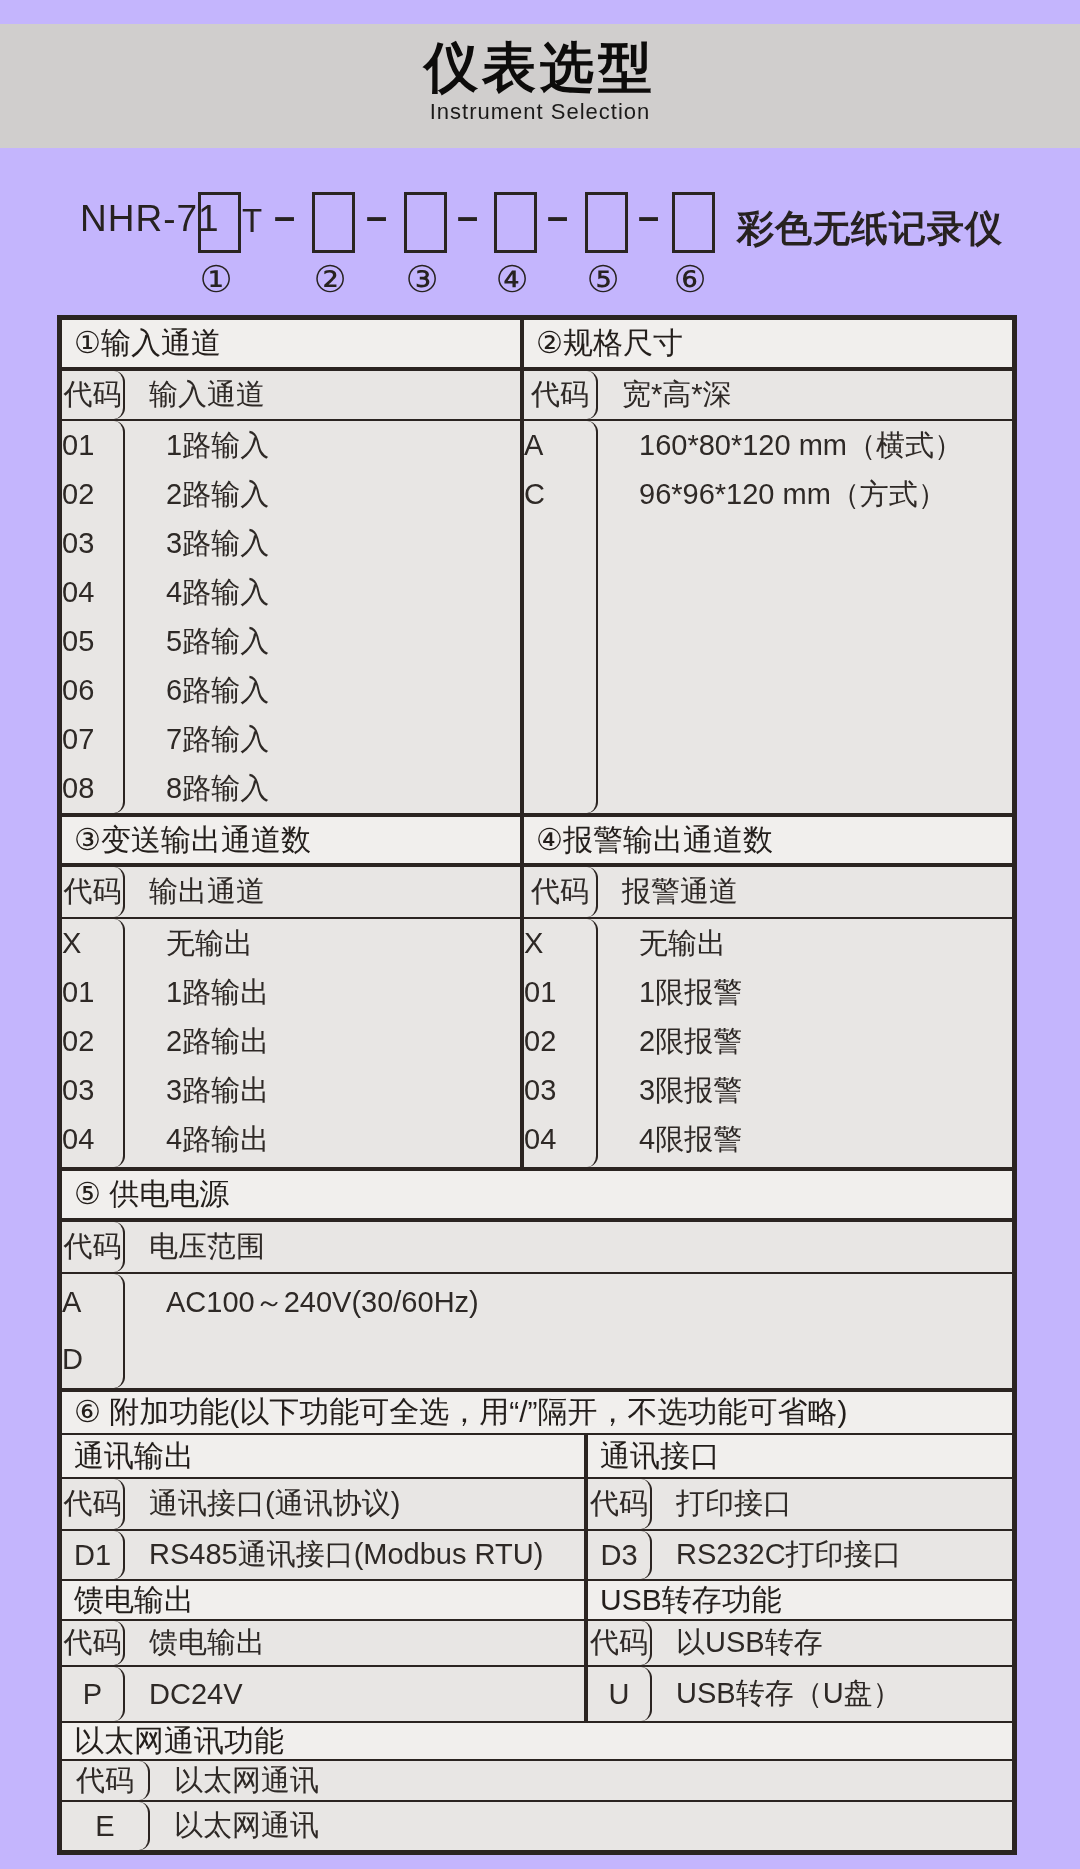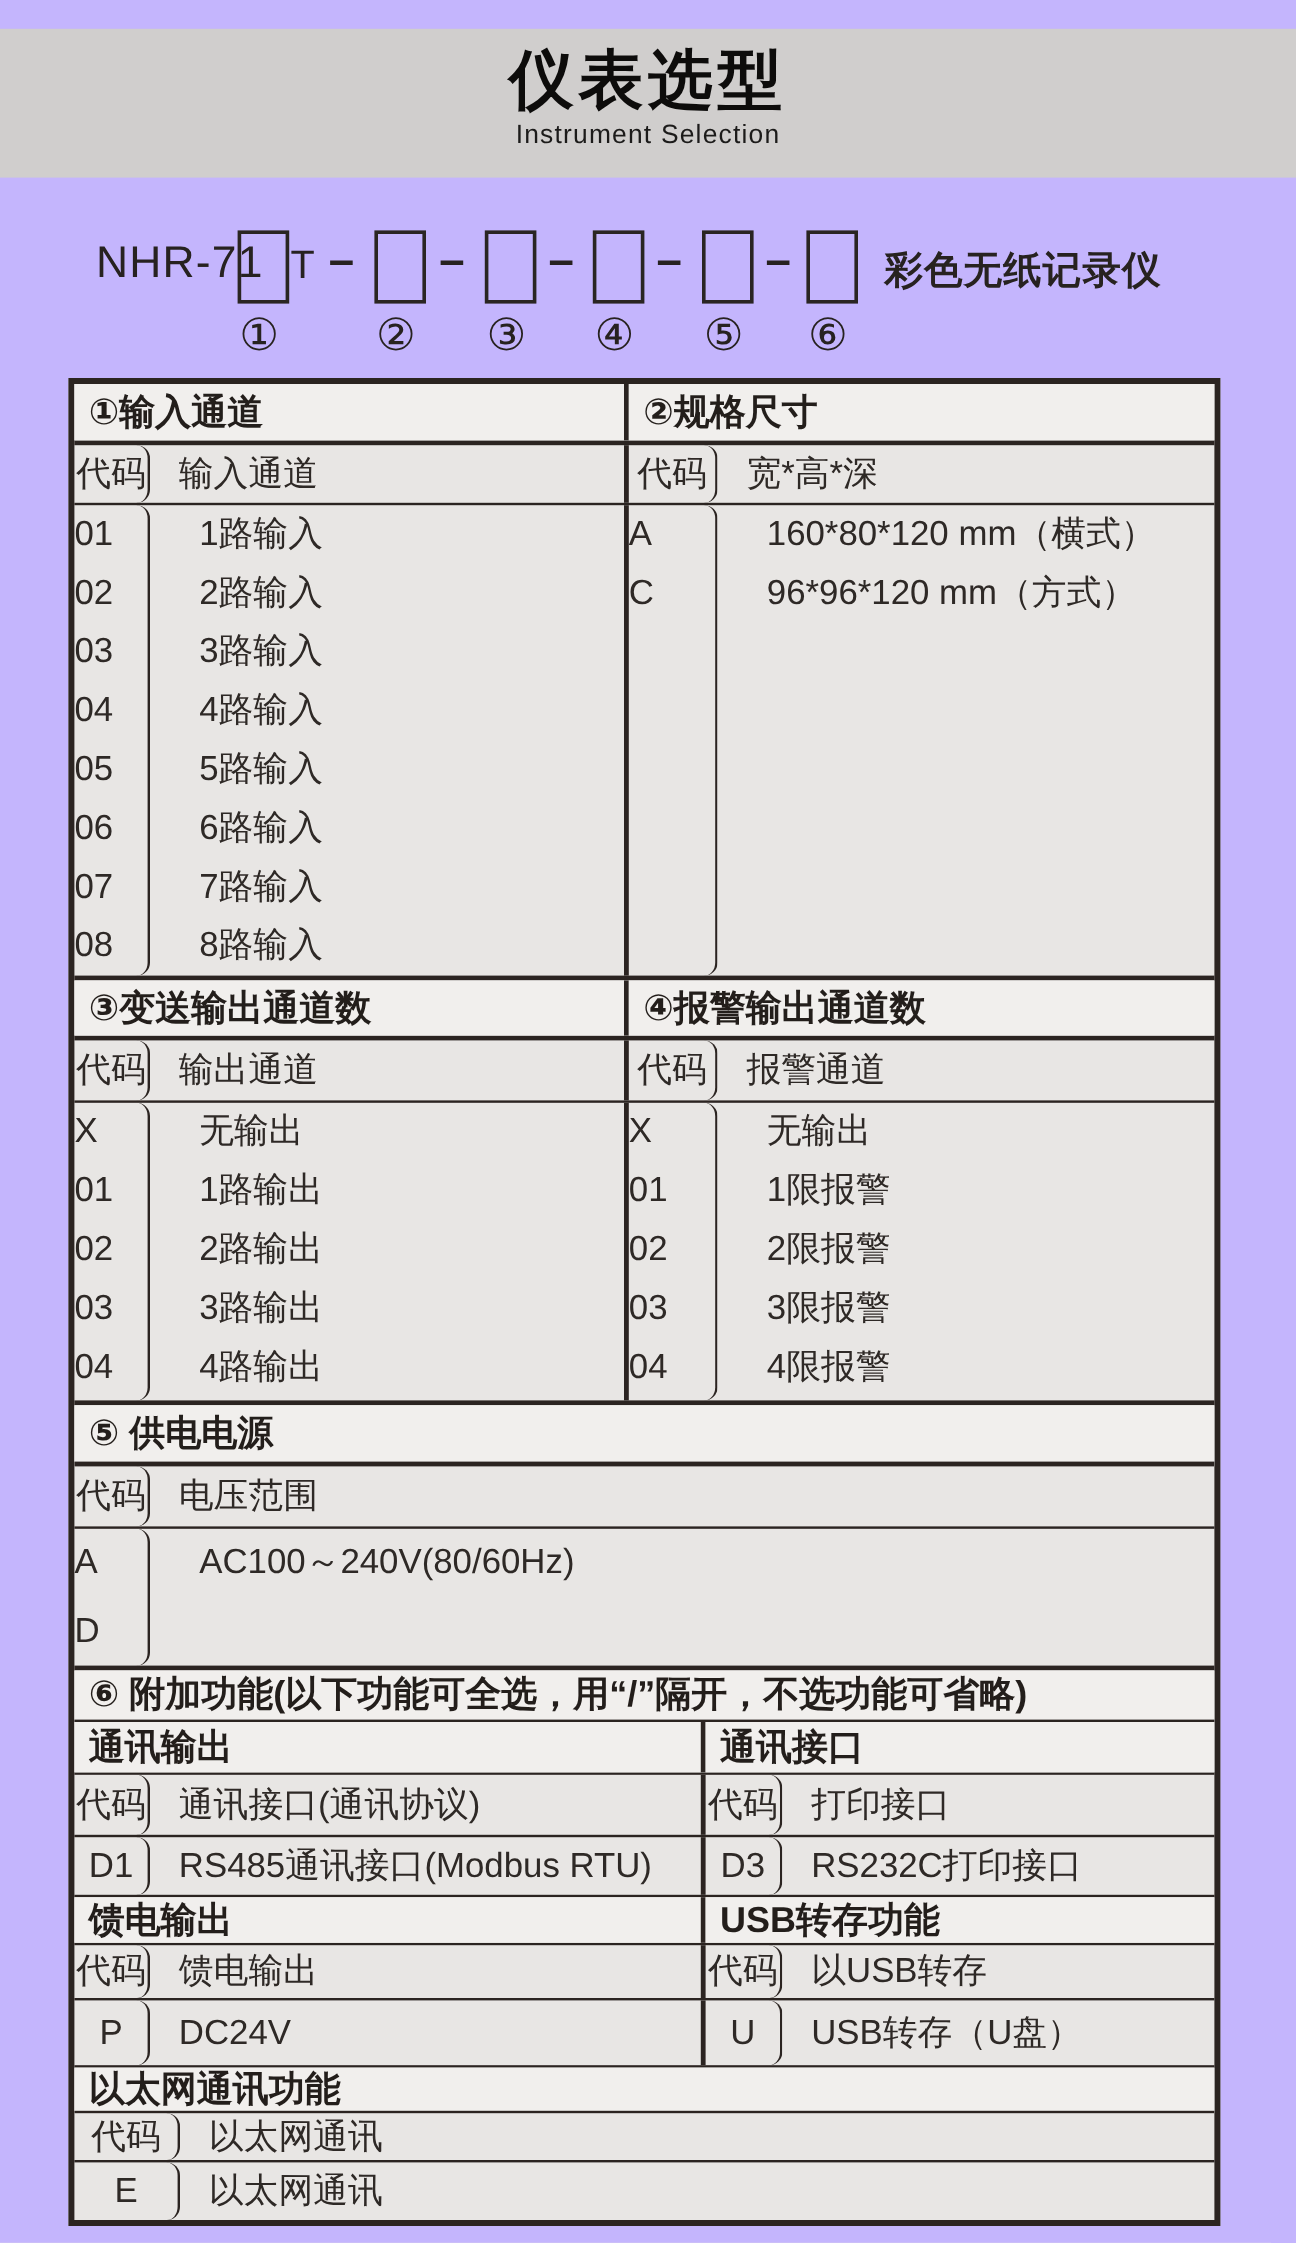--- a/index.html
+++ b/index.html
@@ -13,31 +13,31 @@
   .subtitle{text-align:center;font-size:22px;color:#1c1b1a;letter-spacing:1px;margin-top:2px;}
   
   .model{position:absolute;inset:0;pointer-events:none;}
   .model span{position:absolute;white-space:nowrap;}
   .m-prefix{left:80px;top:198px;font-size:37px;font-weight:500;letter-spacing:1px;color:#272220;}
   .m-box{width:37px;height:55px;border:3px solid #2a2522;top:192px;background:transparent;}
   .b1{left:198px;} .b2{left:312px;} .b3{left:404px;} .b4{left:494px;} .b5{left:585px;} .b6{left:672px;}
   .m-t{left:242px;top:202px;font-size:33px;font-weight:500;color:#272220;}
   .m-dash{top:196px;font-size:38px;font-weight:bold;color:#272220;}
   .d1{left:274px;} .d2{left:366px;} .d3{left:457px;} .d4{left:547px;} .d5{left:638px;}
-  .m-product{left:737px;top:204px;font-size:32px;font-weight:600;color:#272220;letter-spacing:1px;}
+  .m-product{left:737px;top:204px;font-size:37px;font-weight:600;color:#272220;letter-spacing:1px;}
   .m-circle{top:258px;font-size:37px;color:#272220;width:44px;text-align:center;}
   .c1{left:194px;} .c2{left:308px;} .c3{left:400px;} .c4{left:490px;} .c5{left:581px;} .c6{left:668px;}
   
   .tbl{position:absolute;left:57px;top:315px;width:960px;border:5px solid #2b2421;
        background:#e8e6e4;box-sizing:border-box;font-size:29px;}
   .tbl *{box-sizing:border-box;}
   .row{display:flex;border-bottom:2px solid #2b2421;}
   .row.bb4{border-bottom-width:4px;}
   .row:last-child{border-bottom:none;}
-  .band{background:#f1efed;font-weight:bold;font-size:30px;color:#231e1b;}
+  .band{background:#f1efed;font-weight:normal;font-size:30px;color:#231e1b;}
   .band-cell{display:flex;align-items:center;padding-left:12px;}
   .half{display:flex;}
   .hl{width:462px;border-right:4px solid #2b2421;}
   .hr{flex:1;}
   .hl6{width:526px;border-right:4px solid #2b2421;}
   .code{border-right:2px solid #2b2421;display:flex;align-items:center;justify-content:center;
         flex:0 0 auto;text-align:center;border-radius:11px;}
   .c1w{width:63px;} .c2w{width:74px;} .c6r{width:64px;} .ceth{width:88px;}
   .desc{flex:1;display:flex;align-items:center;padding-left:24px;}
   .stack{display:block;padding:0;}
@@ -194,21 +194,21 @@
     <div class="row r-hdr3">
       <div class="code c1w">代码</div>
       <div class="desc">电压范围</div>
     </div>
     <div class="row r-body3 bb4">
       <div class="code c1w stack lh57">
         <div>A</div>
         <div>D</div>
       </div>
       <div class="desc stack lh57">
-        <div>AC100～240V(80/60Hz)</div>
+        <div>AC100～240V(30/60Hz)</div>
       </div>
     </div>
 
     <div class="row r-band4 band band-cell">⑥ 附加功能(以下功能可全选，用“/”隔开，不选功能可省略)</div>
 
     <div class="row r-gband1">
       <div class="half hl6 band band-cell">通讯输出</div>
       <div class="half hr band band-cell">通讯接口</div>
     </div>
     <div class="row r-ghdr1">

